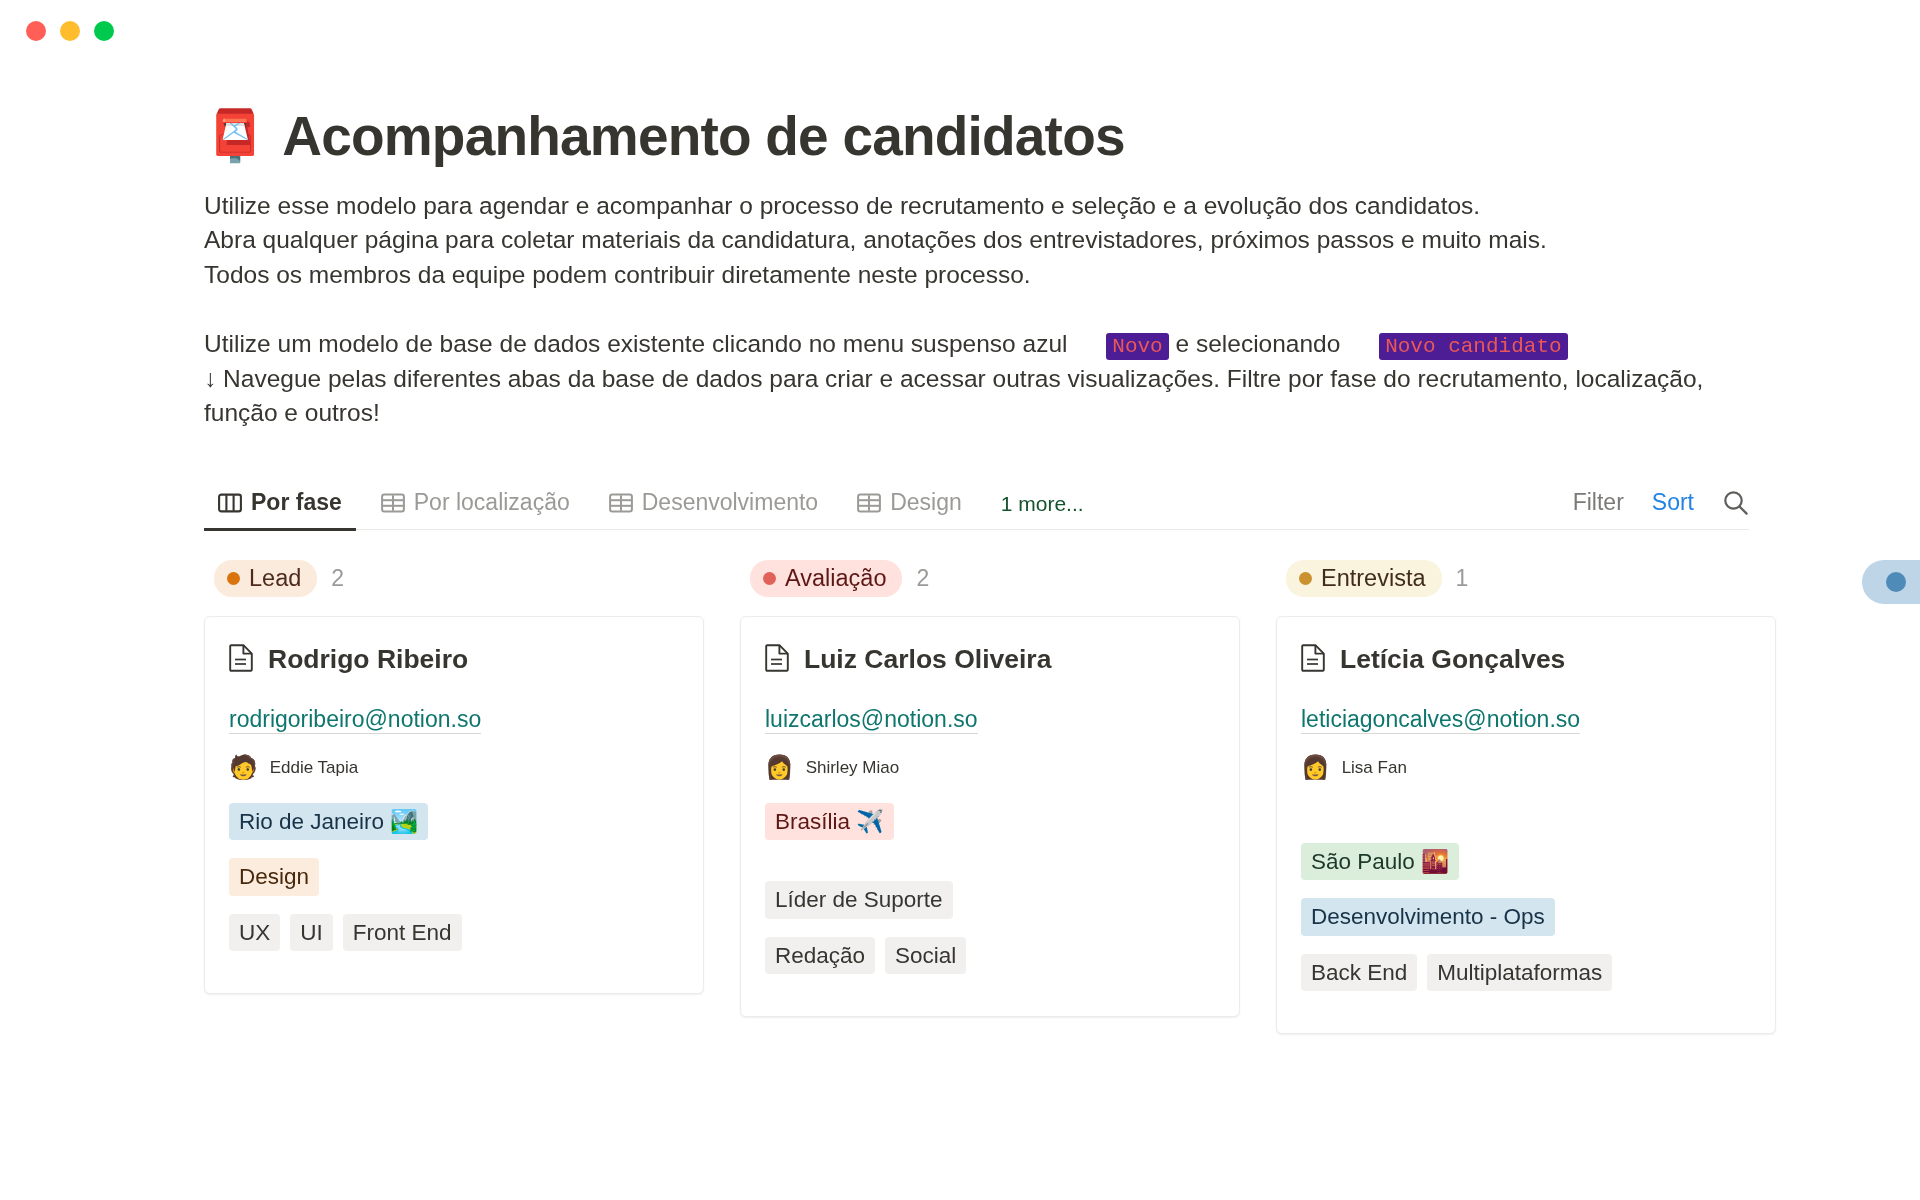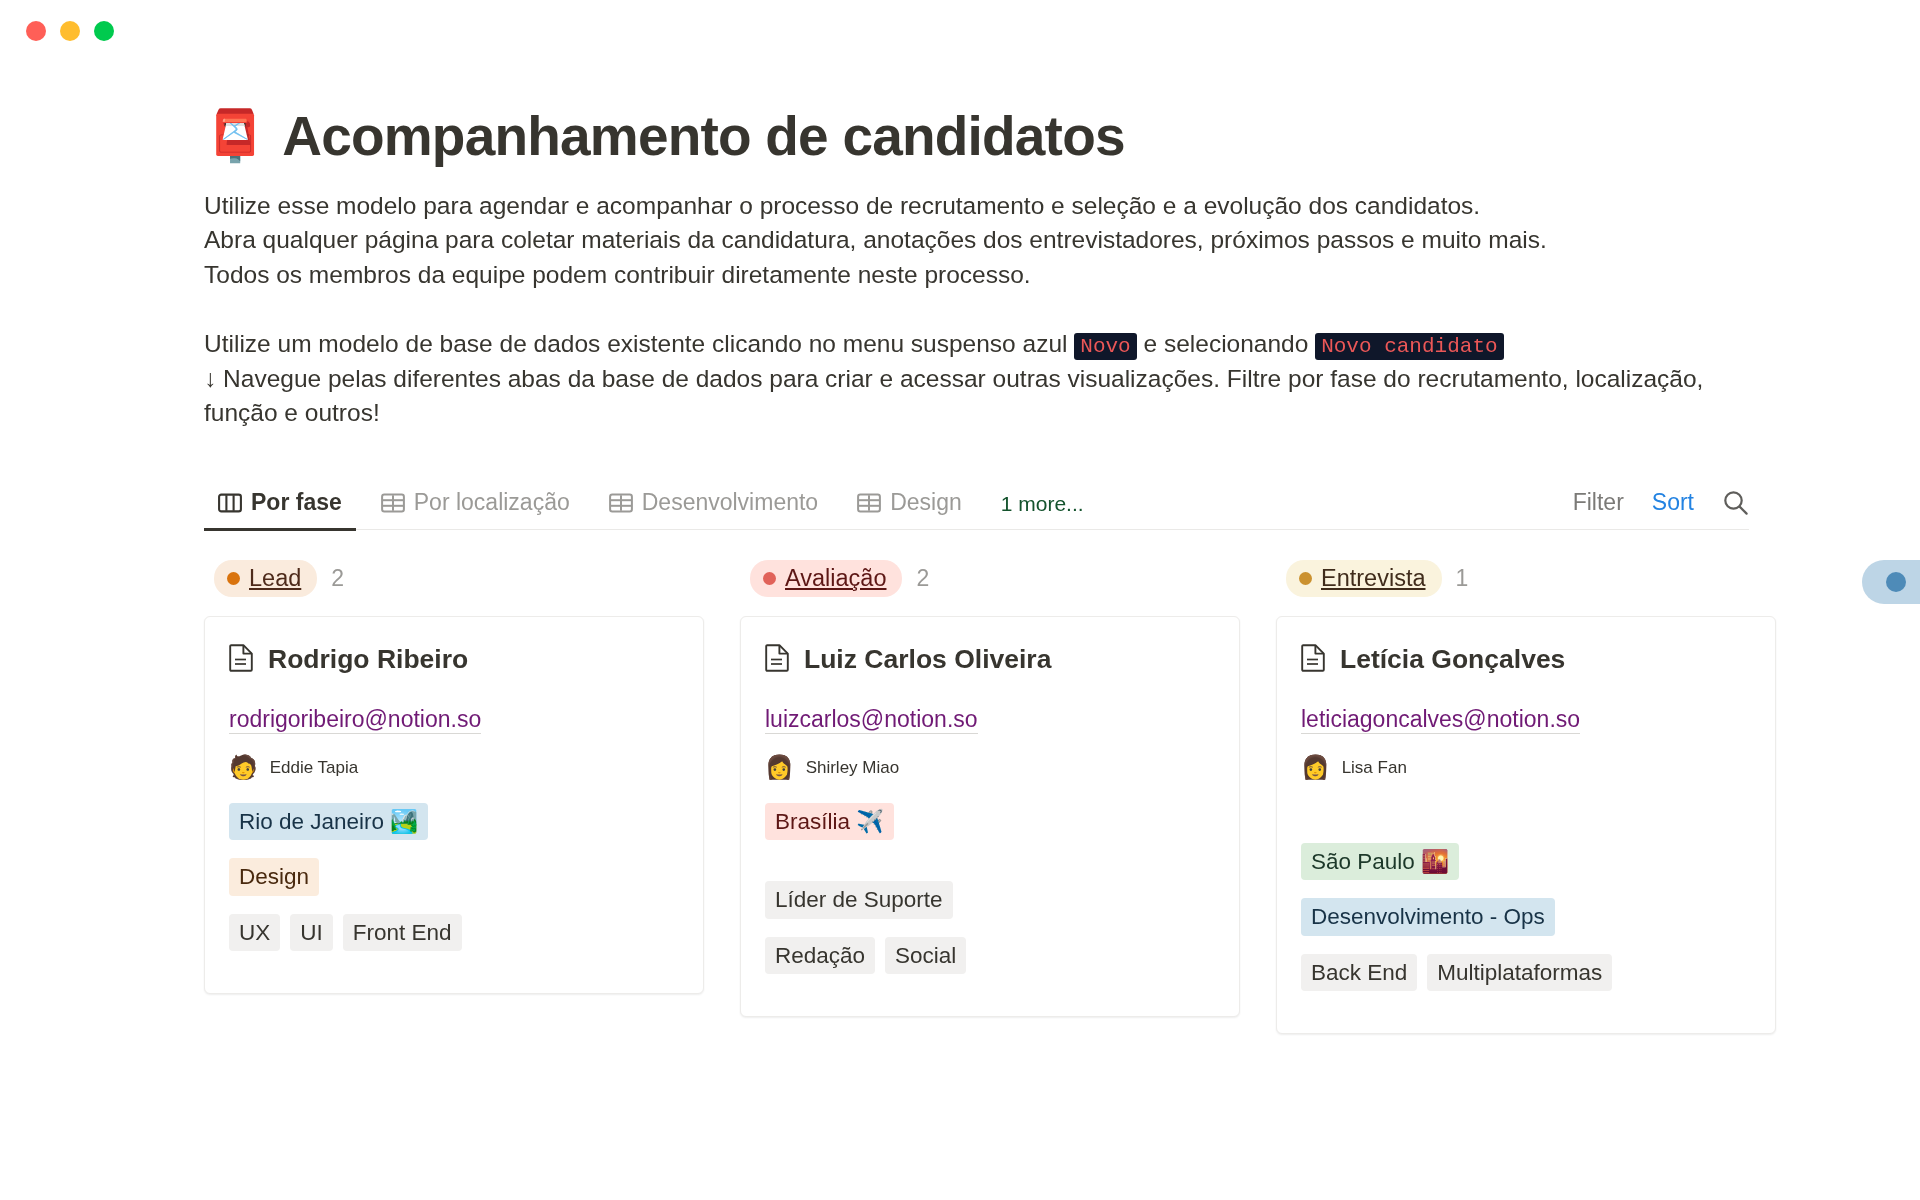--- a/index.html
+++ b/index.html
@@ -62,25 +62,26 @@
     line-height: 1.42;
     color: #37352F;
     max-width: 1520px;
   }
   .body-block p { margin: 0; }
   .spacer-line { height: 34px; }
 
   code.inline-code {
     font-family: "Liberation Mono", monospace;
     font-size: 21px;
-    background: #0f172a;
+    background: #4c1d95;
     color: #EB5757;
     padding: 2px 6px;
     border-radius: 3px;
     white-space: nowrap;
+    margin-left: 32px;
   }
 
   
   .db-toolbar {
     margin-top: 52px;
     display: flex;
     align-items: flex-end;
     justify-content: space-between;
     border-bottom: 1.5px solid #EAE9E7;
     max-width: 1545px;
@@ -148,21 +149,20 @@
     height: 36px;
   }
   .status-pill {
     display: inline-flex;
     align-items: center;
     gap: 9px;
     border-radius: 18px;
     padding: 5px 16px 5px 13px;
     font-size: 23.5px;
     line-height: 1.15;
-    text-decoration: underline;
   }
   .status-dot {
     width: 13px; height: 13px; border-radius: 50%;
     display: inline-block;
   }
   .col-count { font-size: 23px; color: #9B9A97; }
 
   .card {
     background: #ffffff;
     border: 1.5px solid #EDECEA;
@@ -177,21 +177,21 @@
     gap: 14px;
     margin-bottom: 30px;
   }
   .card-title {
     font-size: 26.5px;
     font-weight: bold;
     color: #37352F;
   }
   .card-email {
     font-size: 23px;
-    color: #701a75;
+    color: #0f766e;
     text-decoration: none;
     border-bottom: 1.5px solid #D9D8D5;
     display: inline-block;
     margin-bottom: 22px;
     cursor: pointer;
   }
   .card-person {
     display: flex;
     align-items: center;
     gap: 12px;

